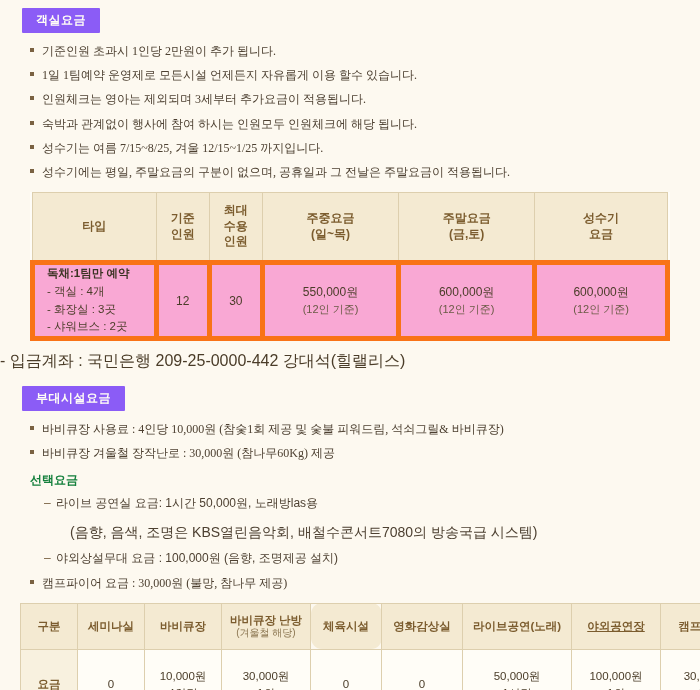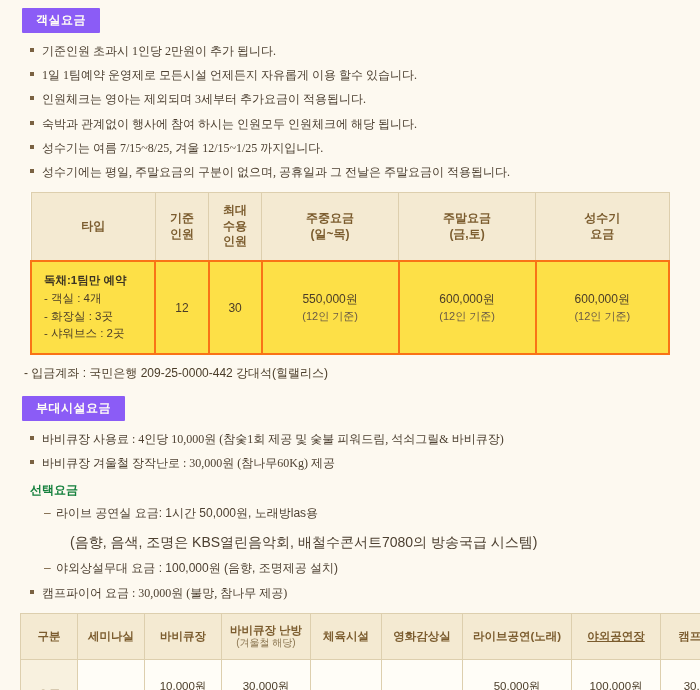--- a/index.html
+++ b/index.html
@@ -80,42 +80,41 @@
   table.room th {
     background: #f4ead2;
     border: 1px solid #ddcfae;
     color: #7b5c2e;
     font-size: 12px;
     font-weight: bold;
     padding: 10px 4px;
     line-height: 1.3;
   }
   table.room td {
-    border: 2px solid #f97316;
-    font-size: 12px;
-    padding: 10px 6px;
+    border: 5px solid #f97316;
+    font-size: 12px;
+    padding: 0 6px;
     text-align: center;
     color: #4a3c28;
     line-height: 1.5;
-    background: #fde047;
+    background: #f9a8d4;
   }
   table.room td.typecell {
     text-align: left;
     padding-left: 12px;
     font-size: 11.5px;
     line-height: 1.55;
   }
   .sub {
     font-size: 11px;
     color: #6a5a45;
   }
   .acct {
-    padding-left: 24px;
     margin-top: 10px;
-    font-size: 12px;
+    font-size: 16px;
     color: #4a3c28;
   }
   
   .opt-title {
     padding-left: 30px;
     margin-top: 10px;
     font-size: 12px;
     font-weight: bold;
     color: #15803d;
   }
@@ -313,21 +312,21 @@
           <th style="width:62px;">
             <div>세미나실</div>
           </th>
           <th style="width:72px;">
             <div>바비큐장</div>
           </th>
           <th style="width:84px;">
             <div>바비큐장 난방</div>
             <div class="small">(겨울철 해당)</div>
           </th>
-          <th style="width:66px;">
+          <th style="width:66px;border-radius:11px;">
             <div>체육시설</div>
           </th>
           <th style="width:76px;">
             <div>영화감상실</div>
           </th>
           <th style="width:104px;">
             <div>라이브공연(노래)</div>
           </th>
           <th style="width:84px;text-decoration:underline;">
             <div>야외공연장</div>

